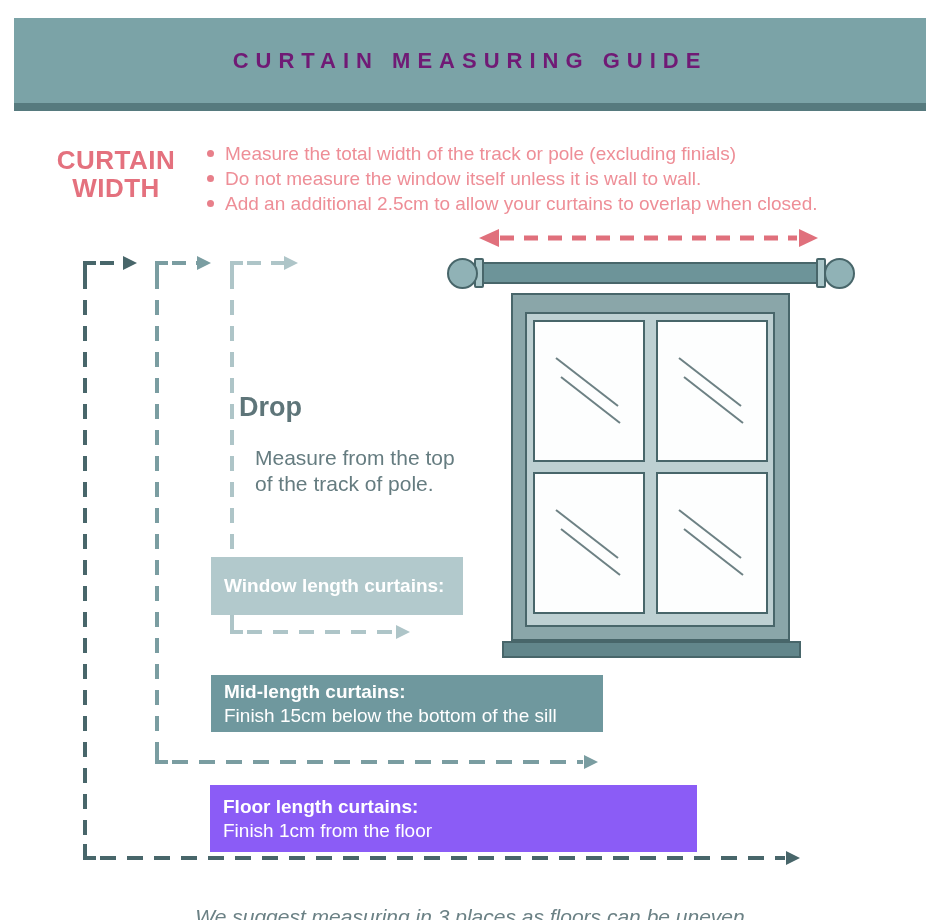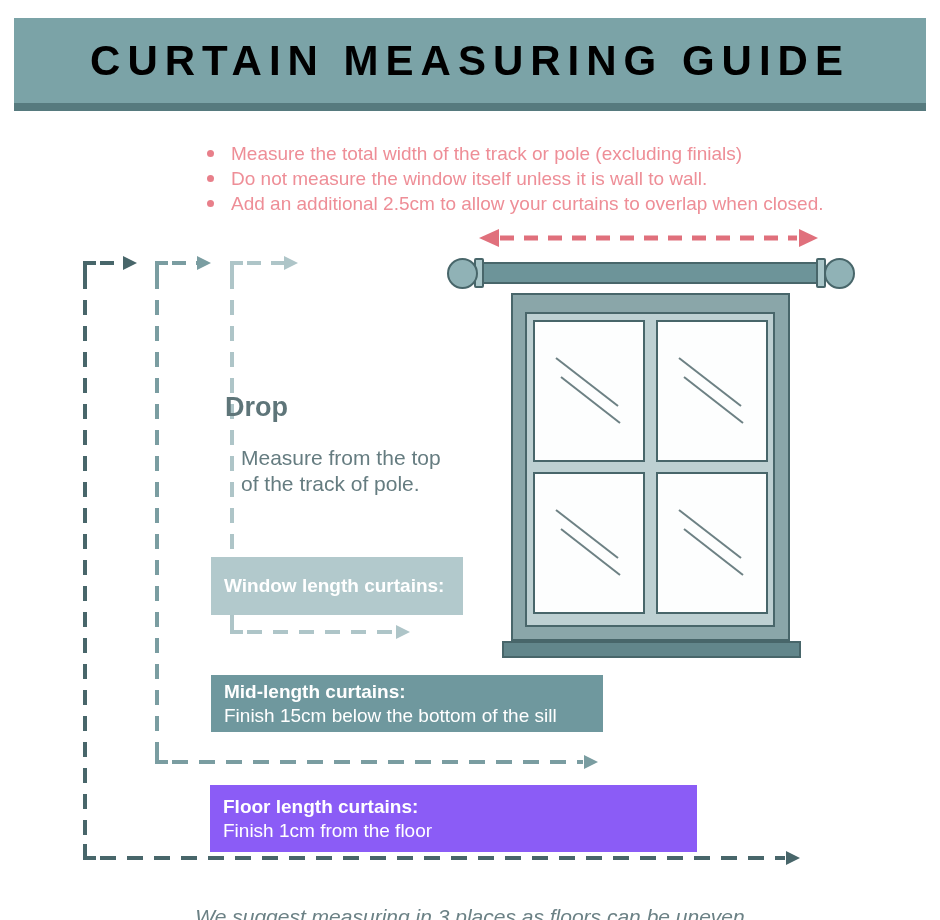--- a/index.html
+++ b/index.html
@@ -6,35 +6,35 @@
   .page{
     position:relative;width:940px;height:920px;background:#ffffff;overflow:hidden;
     font-family:"Liberation Sans", sans-serif;
   }
   
   .band{
     position:absolute;left:14px;top:18px;width:912px;height:85px;
     background:#7ba3a7;display:flex;align-items:center;justify-content:center;
   }
   .band-title{
-    color:#000000;font-size:42px;font-weight:bold;letter-spacing:7px;white-space:nowrap;
+    color:#701a75;font-size:22px;font-weight:bold;letter-spacing:7px;white-space:nowrap;
   }
   .band-edge{
     position:absolute;left:14px;top:103px;width:912px;height:8px;background:#567a7e;
   }
   
   .cw-label{
     position:absolute;left:55px;top:146px;width:122px;text-align:center;
     color:#e4717e;font-size:26px;font-weight:bold;line-height:28px;letter-spacing:0.5px;
   }
   .bullets{
     position:absolute;left:207px;top:141px;margin:0;padding:0;list-style:none;
   }
   .bullets li{
-    display:flex;align-items:flex-start;gap:17px;
+    display:flex;align-items:flex-start;gap:11px;
     color:#ee8e97;font-size:19px;line-height:25px;white-space:nowrap;
   }
   .bullets .dot{
     flex:0 0 auto;width:7px;height:7px;border-radius:50%;background:#e87f8a;margin-top:9px;
   }
   
   .arrows-layer{position:absolute;left:0;top:0;z-index:1;}
   
   .pole-bar{
     position:absolute;left:478px;top:262px;width:344px;height:22px;z-index:2;
@@ -68,21 +68,21 @@
   .pane svg{display:block;width:100%;height:100%;}
   .pane-tl{left:6px;top:6px;}
   .pane-tr{left:129px;top:6px;}
   .pane-bl{left:6px;top:158px;}
   .pane-br{left:129px;top:158px;}
   .win-sill{
     position:absolute;left:502px;top:641px;width:299px;height:17px;z-index:3;
     background:#62868b;border:2px solid #48666a;box-sizing:border-box;
   }
   
-  .drop-block{position:absolute;left:225px;top:392px;z-index:2;}
+  .drop-block{position:absolute;left:239px;top:392px;z-index:2;}
   .drop-title{color:#5e7579;font-size:27px;font-weight:bold;margin:0 0 22px 0;}
   .drop-body{color:#657c80;font-size:21px;line-height:26px;margin:16px;white-space:nowrap;}
   
   .len-box{
     position:absolute;z-index:3;box-sizing:border-box;color:#ffffff;
     display:flex;flex-direction:column;justify-content:center;padding-left:13px;
   }
   .len-box .t{font-size:19px;font-weight:bold;line-height:24px;white-space:nowrap;}
   .len-box .d{font-size:19px;line-height:24px;white-space:nowrap;}
   .box-window{left:211px;top:557px;width:252px;height:58px;background:#b2c9cc;}
@@ -97,20 +97,24 @@
 </head>
 <body>
 
 <div class="page">
 
   <div class="band">
     <div class="band-title">CURTAIN MEASURING GUIDE</div>
   </div>
   <div class="band-edge"></div>
 
+  <div class="cw-label">
+    <div>CURTAIN</div>
+    <div>WIDTH</div>
+  </div>
 
   <ul class="bullets">
     <li>
       <span class="dot"></span>
       <span>Measure the total width of the track or pole (excluding finials)</span>
     </li>
     <li>
       <span class="dot"></span>
       <span>Do not measure the window itself unless it is wall to wall.</span>
     </li>

